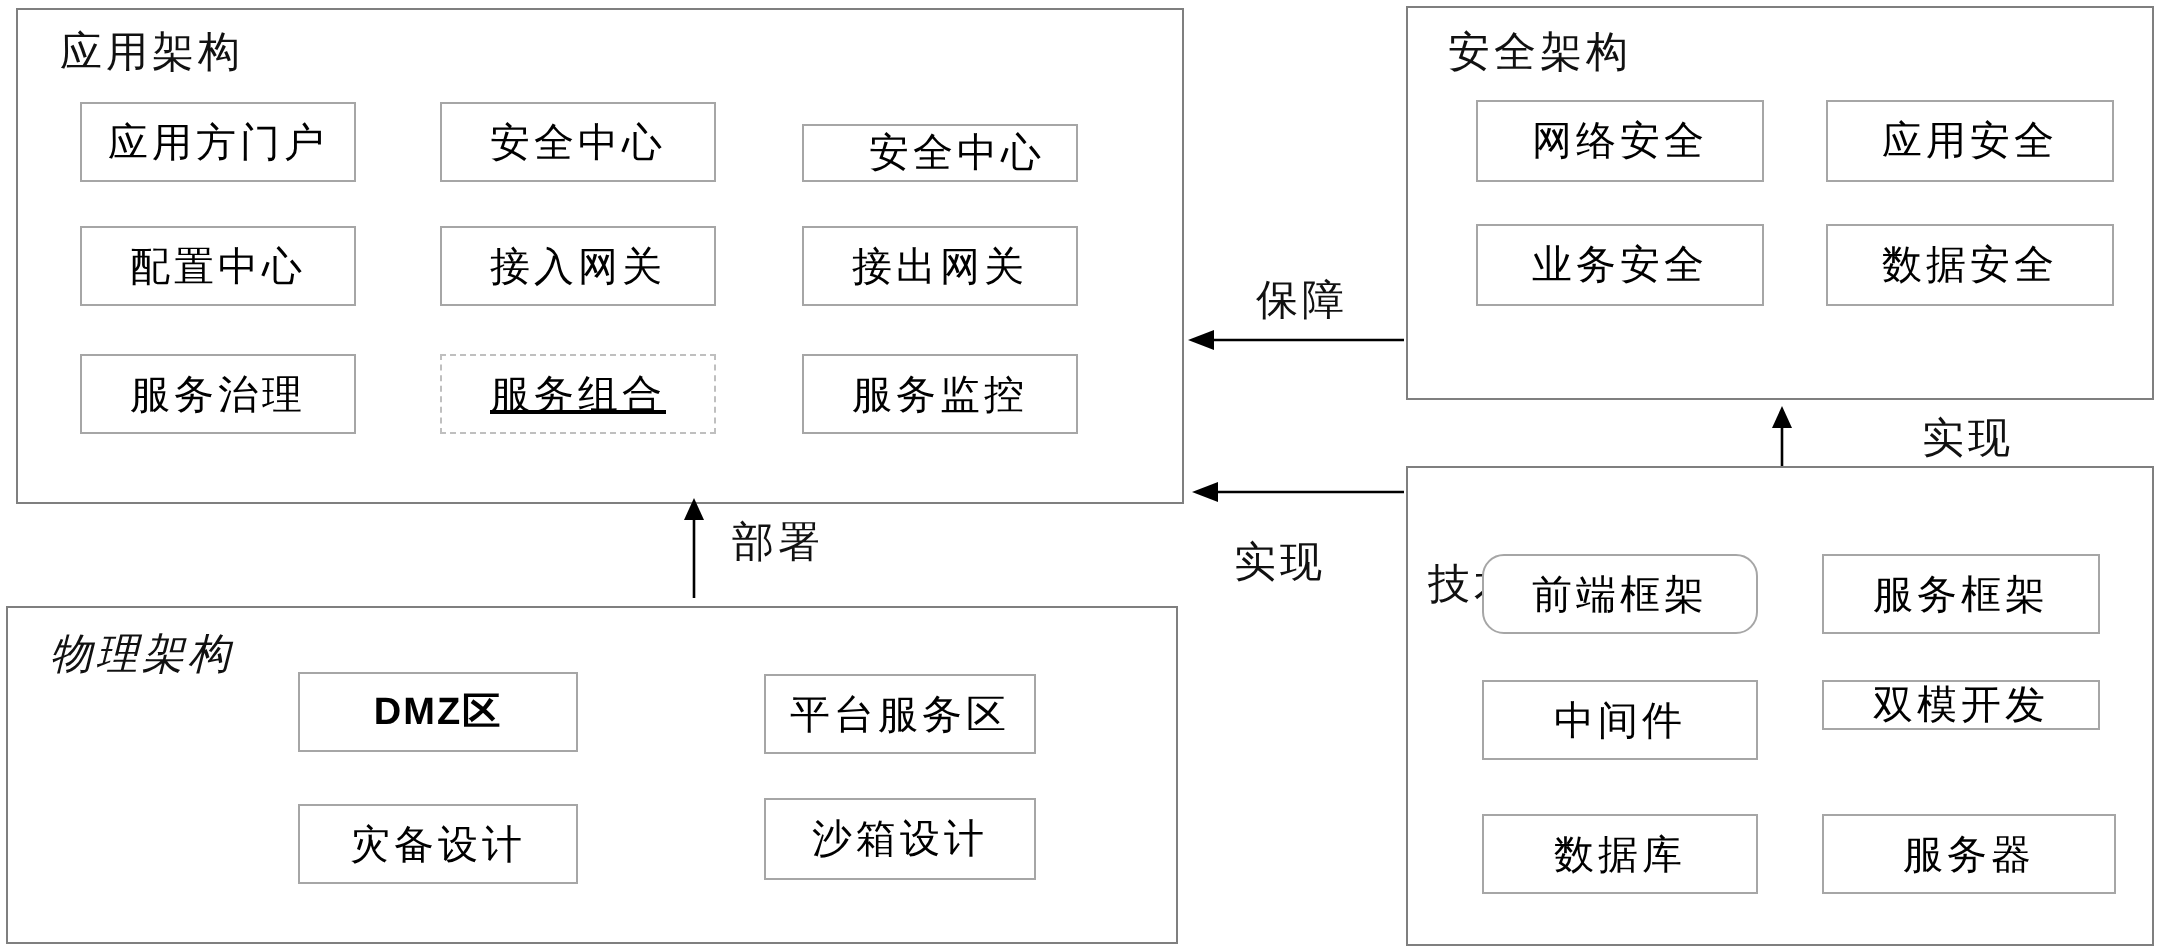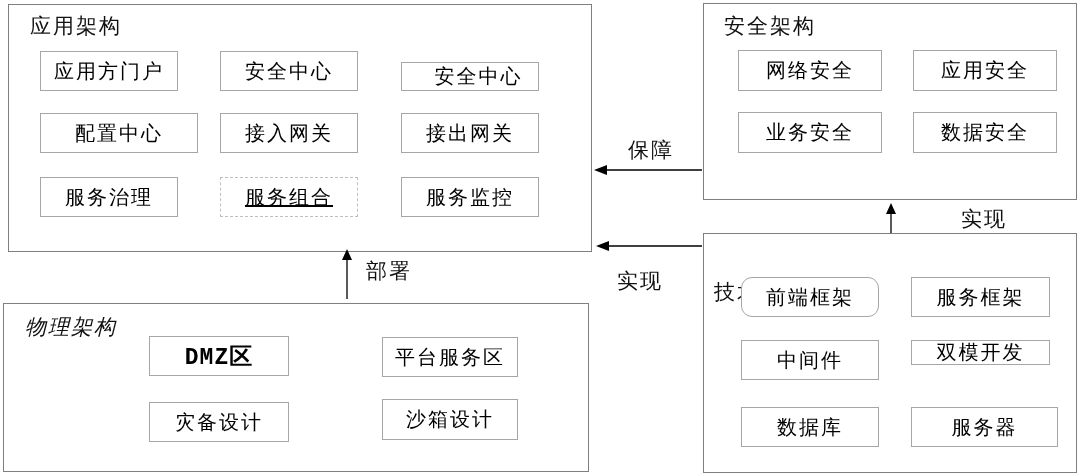--- a/index.html
+++ b/index.html
@@ -42,22 +42,22 @@
     white-space: nowrap;
     color: #000000;
   }
   .node.dashed {
     border: 1px dashed #bfbfbf;
     text-decoration: underline;
   }
   .node.bold {
     font-weight: bold;
     letter-spacing: 1px;
-    font-family: Liberation Mono, monospace;
-    font-size: 23px;
+    font-family: Liberation Sans, sans-serif;
+    font-size: 19px;
   }
   .arrow-label {
     position: absolute;
     font-size: 21px;
     letter-spacing: 2px;
     white-space: nowrap;
     color: #111111;
   }
   svg.arrows {
     position: absolute;
@@ -72,21 +72,21 @@
 <body>
 
 <div class="stage">
 
   <div class="panel" style="left:8px; top:4px; width:584px; height:248px;"></div>
   <div class="panel-title" style="left:30px; top:12px;">应用架构</div>
 
   <div class="node" style="left:40px; top:51px; width:138px; height:40px;">应用方门户</div>
   <div class="node" style="left:220px; top:51px; width:138px; height:40px;">安全中心</div>
   <div class="node" style="left:401px; top:62px; width:138px; height:29px;padding-left:17px;">安全中心</div>
-  <div class="node" style="left:40px; top:113px; width:158px; height:40px;">配置中心</div>
+  <div class="node" style="left:40px; top:113px; width:138px; height:40px;">配置中心</div>
   <div class="node" style="left:220px; top:113px; width:138px; height:40px;">接入网关</div>
   <div class="node" style="left:401px; top:113px; width:138px; height:40px;">接出网关</div>
   <div class="node" style="left:40px; top:177px; width:138px; height:40px;text-align:center;">服务治理</div>
   <div class="node dashed" style="left:220px; top:177px; width:138px; height:40px;">服务组合</div>
   <div class="node" style="left:401px; top:177px; width:138px; height:40px;">服务监控</div>
 
   <div class="panel" style="left:703px; top:3px; width:374px; height:197px;"></div>
   <div class="panel-title" style="left:724px; top:12px;">安全架构</div>
 
   <div class="node" style="left:738px; top:50px; width:144px; height:41px;">网络安全</div>

